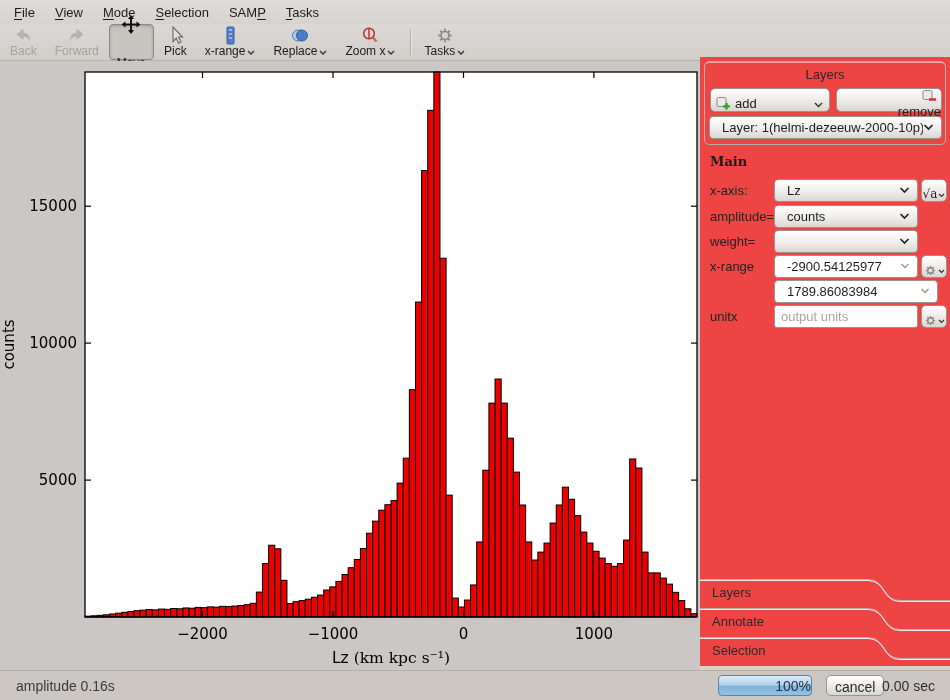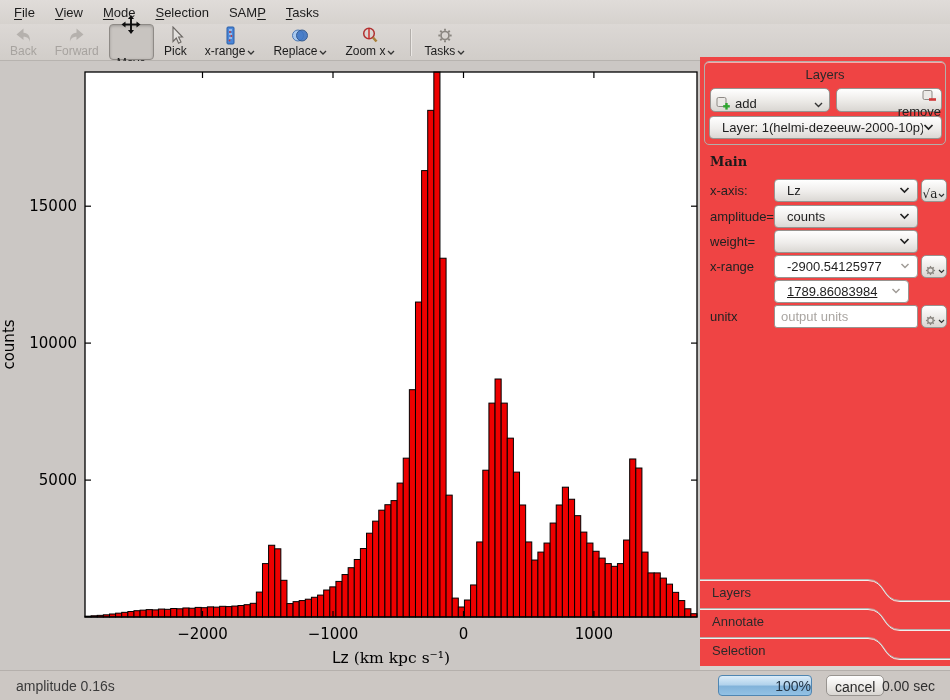--- a/index.html
+++ b/index.html
@@ -402,21 +402,21 @@
             <line x1="5" y1="15" x2="6.5" y2="13.5"></line>
             <line x1="13.5" y1="6.5" x2="15" y2="5"></line>
           </g>
           <circle cx="10" cy="10" r="1.6" fill="#e8e5e2"></circle>
         </svg>
     </span>
     <span style="margin-left:1px;margin-top:7px;"><svg width="7" height="5">
           <path d="M1 1 L3.5 3.5 L6 1" stroke="#333" fill="none" stroke-width="1.2"></path>
         </svg></span>
   </div>
-  <div class="combo" style="position:absolute;left:74px;top:223px;width:135px;height:23px;background:#fff;text-decoration:underline;">
+  <div class="combo" style="position:absolute;left:74px;top:223px;width:164px;height:23px;background:#fff;">
     <span class="cval">1789.86083984</span>
     <span class="carr">
         <svg width="10" height="7">
           <path d="M1.5 1 L5 4.5 L8.5 1" stroke="#a09c97" fill="none" stroke-width="1.5"></path>
         </svg>
       </span>
   </div>
 
   <div class="prow-label" style="top:252px;">unitx</div>
   <input class="lineedit" style="position: absolute; left: 74px; top: 248px; width: 144px; height: 23px;" placeholder="output units">

